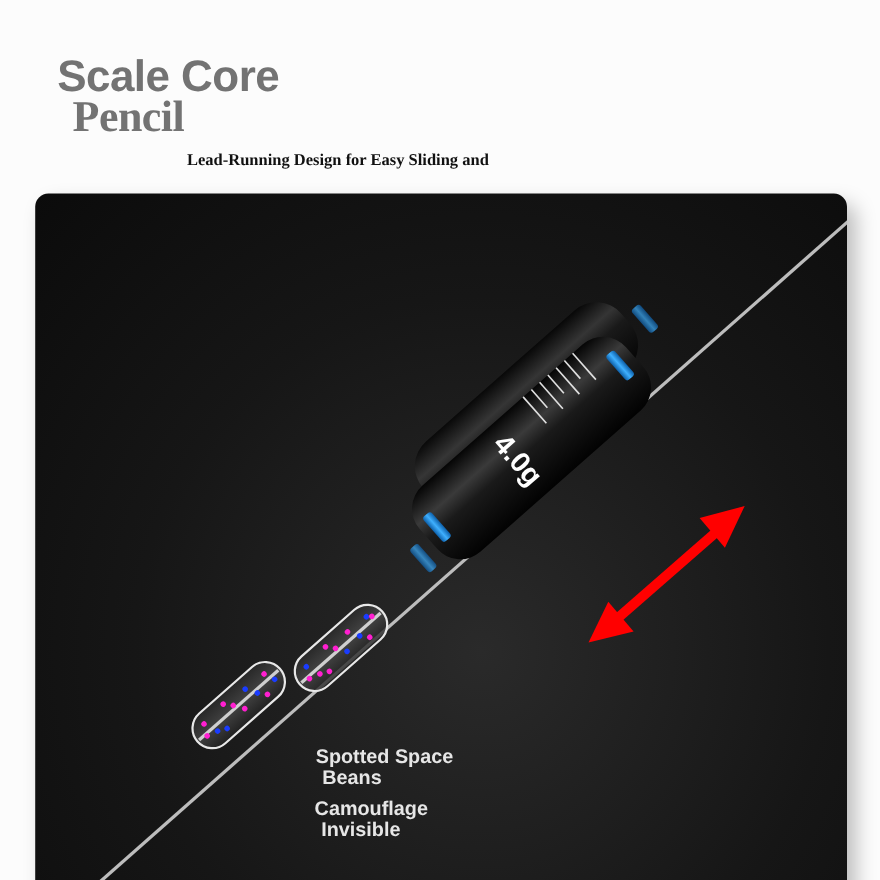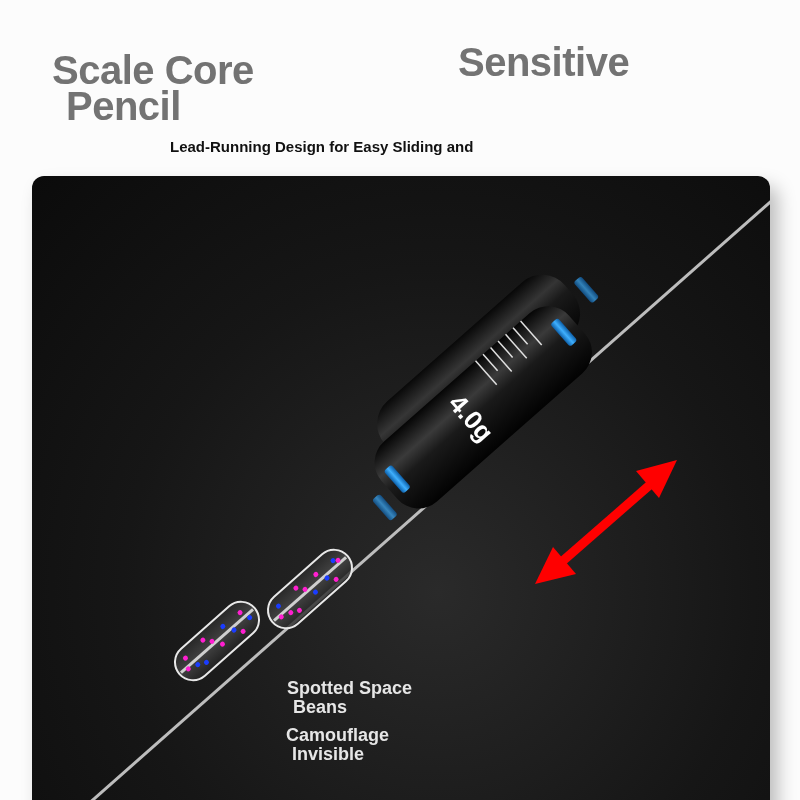--- a/index.html
+++ b/index.html
@@ -8,29 +8,29 @@
       background: #fcfcfc; position: relative;
       font-family: "Liberation Sans", sans-serif;
     }
     .headline {
       position: absolute; color: #737373; font-weight: bold;
       font-family: "Liberation Sans", sans-serif;
       line-height: 36px; font-size: 40px; letter-spacing: -0.5px;
     }
     .headline div { white-space: nowrap; }
     #hl-left { left: 52px; top: 52px; }
-    #hl-left .l2 { padding-left: 14px; }
+    #hl-left .l2 { padding-left: 14px; font-family: Liberation Serif, serif; }
     #hl-right { left: 458px; top: 44px; }
     #hl-right .l2 { padding-left: 14px; }
     .subtitle {
       position: absolute; left: 170px; top: 138px;
       font-weight: bold; font-size: 15px; line-height: 17px; color: #111;
       font-family: "Liberation Sans", sans-serif;
     }
-    .subtitle div { white-space: nowrap; }
+    .subtitle div { white-space: nowrap; font-family: Liberation Serif, serif; }
     .subtitle .l2 { padding-left: 6px; }
     .panel {
       position: absolute; left: 32px; top: 176px; width: 738px; height: 640px;
       border-radius: 12px;
       background: radial-gradient(ellipse at 55% 65%, #2a2a2a 0%, #161616 55%, #0b0b0b 100%);
       box-shadow: 8px 10px 18px rgba(0,0,0,0.25);
       overflow: hidden;
     }
     .panel svg { position: absolute; left: 0; top: 0; }
     .caption {
@@ -45,21 +45,20 @@
   </style>
 </head>
 <body>
 
 <div class="headline" id="hl-left">
   <div>Scale Core</div>
   <div class="l2">Pencil</div>
 </div>
 
 <div class="headline" id="hl-right">
-  <div>Sensitive</div>
 </div>
 
 <div class="subtitle">
   <div>Lead-Running Design for Easy Sliding and</div>
 </div>
 
 <div class="panel">
   <svg width="738" height="640" viewBox="0 0 738 640">
     <defs>
       <linearGradient id="bodyGrad" x1="0" y1="0" x2="0" y2="1">

